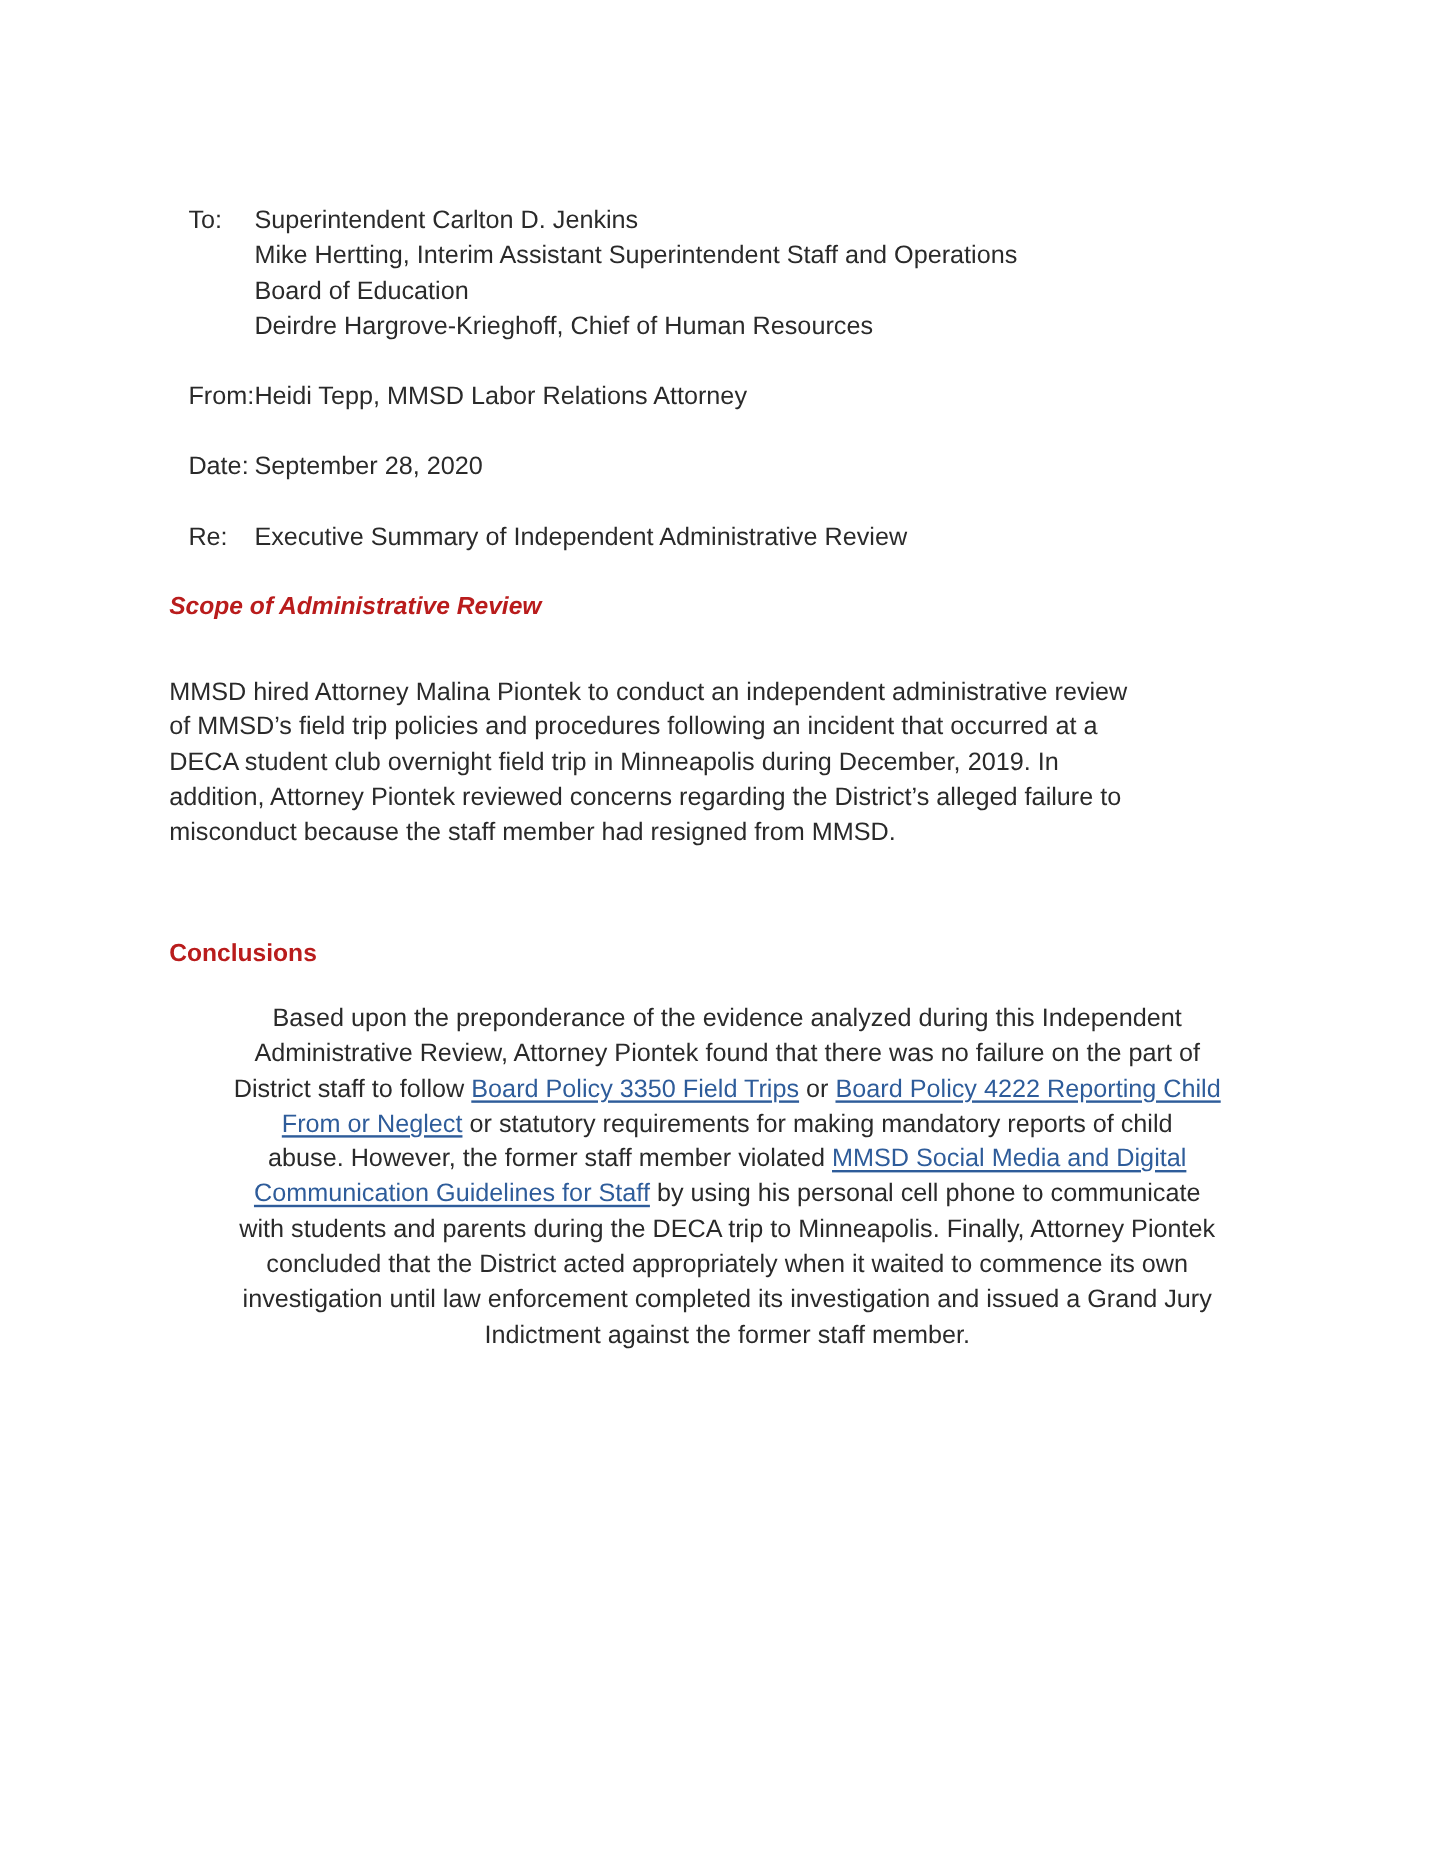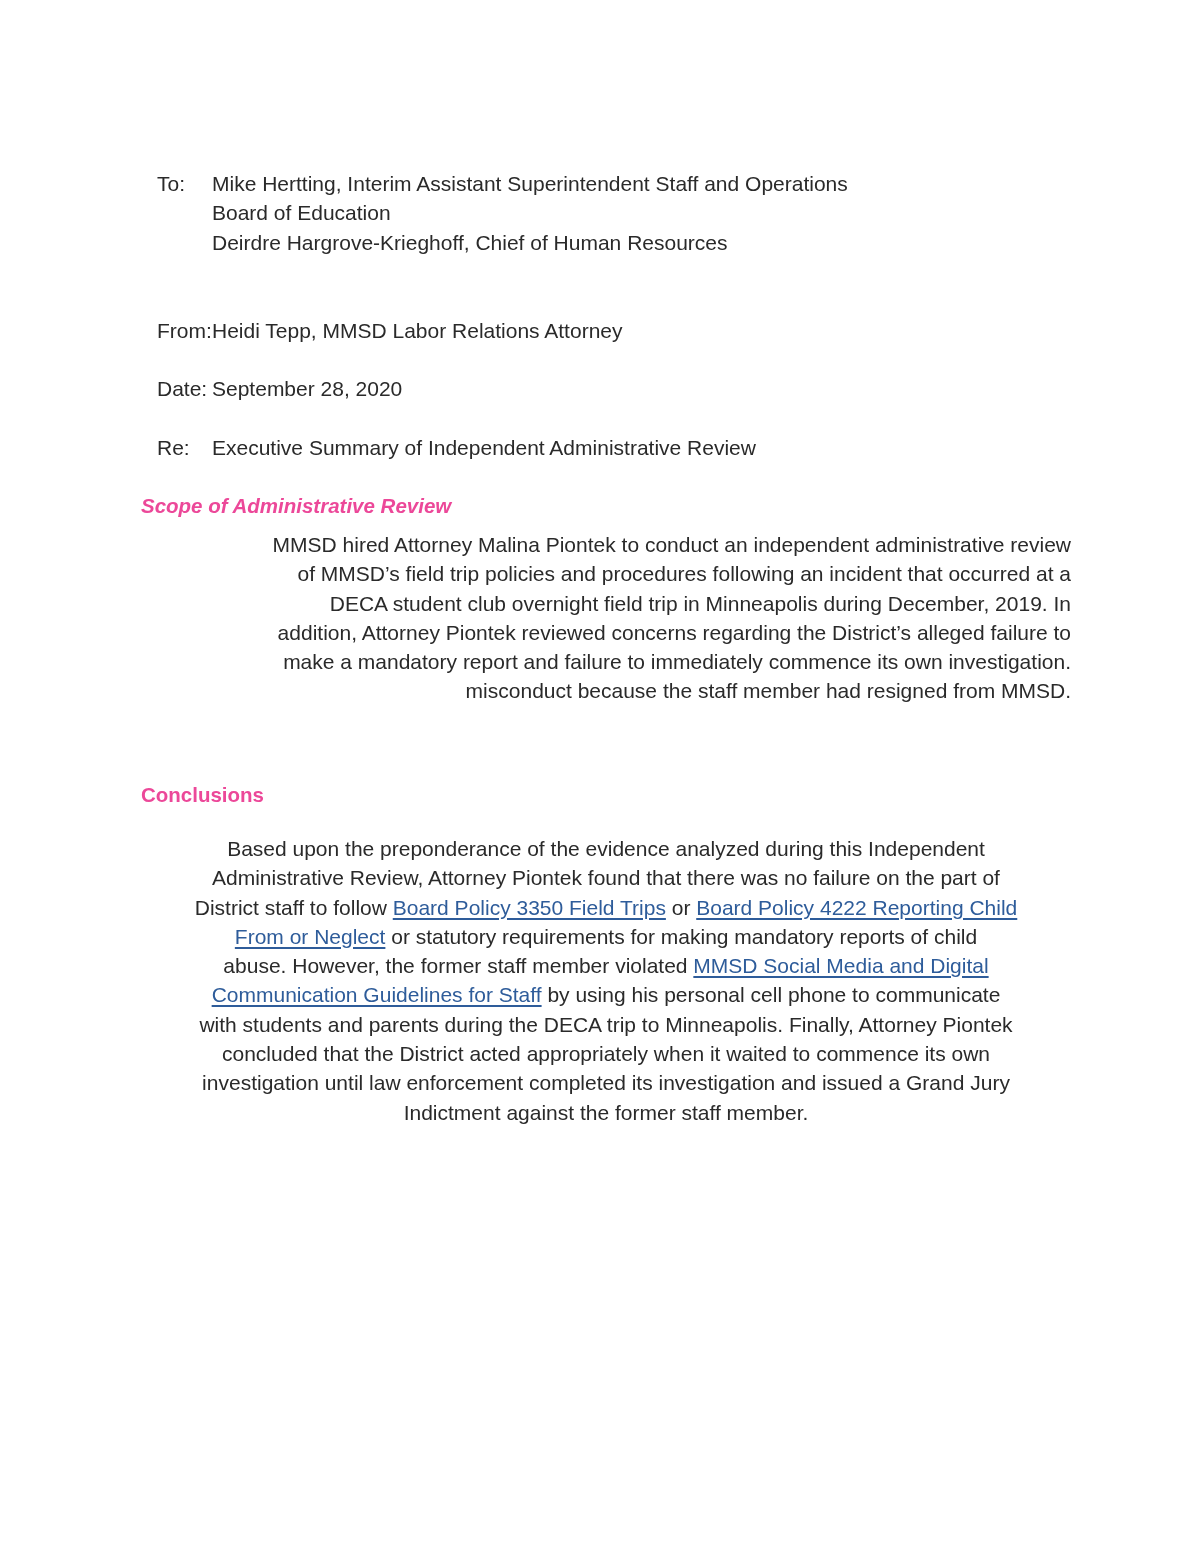--- a/index.html
+++ b/index.html
@@ -6,34 +6,35 @@
     body { width: 1200px; height: 1554px; position: relative; overflow: hidden; }
     .page {
       position: absolute; left: 0; top: 0; width: 1200px; height: 1554px;
       font-family: "Liberation Sans", sans-serif; color: #2a2a2a;
       font-size: 21px;
     }
     .memo-row { position: absolute; left: 141px; line-height: 29.3px; }
     .memo-label { position: absolute; left: 16px; top: 0; width: 70px; }
     .memo-values { position: absolute; left: 71px; top: 0; white-space: nowrap; }
     .memo-values div { height: 29.3px; }
-    .heading { position: absolute; left: 141px; font-weight: bold; font-size: 20.5px; color: #ec4899; }
+    .heading { position: absolute; left: 141px; font-weight: bold; font-size: 20.5px; color: #b91c1c; }
     .heading.italic { font-style: italic; }
     .para { position: absolute; left: 141px; width: 930px; line-height: 29.3px; }
     .para .line { white-space: nowrap; height: 29.3px; }
     a.link { color: #2e5c9a; text-decoration: underline; text-underline-offset: 3px; margin-top: 39px; }
   </style>
 </head>
 <body>
 
 <div class="page">
 
   <div class="memo-row" style="top:169px;">
     <span class="memo-label">To:</span>
     <div class="memo-values">
+      <div>Superintendent Carlton D. Jenkins</div>
       <div>Mike Hertting, Interim Assistant Superintendent Staff and Operations</div>
       <div>Board of Education</div>
       <div>Deirdre Hargrove-Krieghoff, Chief of Human Resources</div>
     </div>
   </div>
 
   <div class="memo-row" style="top:316px;">
     <span class="memo-label">From:</span>
     <div class="memo-values">
         <div>Heidi Tepp, MMSD Labor Relations Attorney</div>
@@ -49,26 +50,25 @@
 
   <div class="memo-row" style="top:433px;">
     <span class="memo-label">Re:</span>
     <div class="memo-values">
         <div>Executive Summary of Independent Administrative Review</div>
       </div>
   </div>
 
   <div class="heading italic" style="top:494px;">Scope of Administrative Review</div>
 
-  <div class="para" style="top:530px;text-align:right;">
+  <div class="para" style="top:562px;">
     <div class="line">MMSD hired Attorney Malina Piontek to conduct an independent administrative review</div>
     <div class="line">of MMSD’s field trip policies and procedures following an incident that occurred at a</div>
     <div class="line">DECA student club overnight field trip in Minneapolis during December, 2019.  In</div>
     <div class="line">addition, Attorney Piontek reviewed concerns regarding the District’s alleged failure to</div>
-    <div class="line">make a mandatory report and failure to immediately commence its own investigation.</div>
     <div class="line">misconduct because the staff member had resigned from MMSD.</div>
   </div>
 
   <div class="heading" style="top:783px;">Conclusions</div>
 
   <div class="para" style="top:834px;text-align:center;">
     <div class="line">Based upon the preponderance of the evidence analyzed during this Independent</div>
     <div class="line">Administrative Review, Attorney Piontek found that there was no failure on the part of</div>
     <div class="line"><span>District staff to follow </span><a class="link" href="#">Board Policy 3350 Field Trips</a><span> or </span><a class="link" href="#">Board Policy 4222 Reporting Child</a></div>
     <div class="line"><a class="link" href="#">From or Neglect</a><span> or statutory requirements for making mandatory reports of child</span></div>

